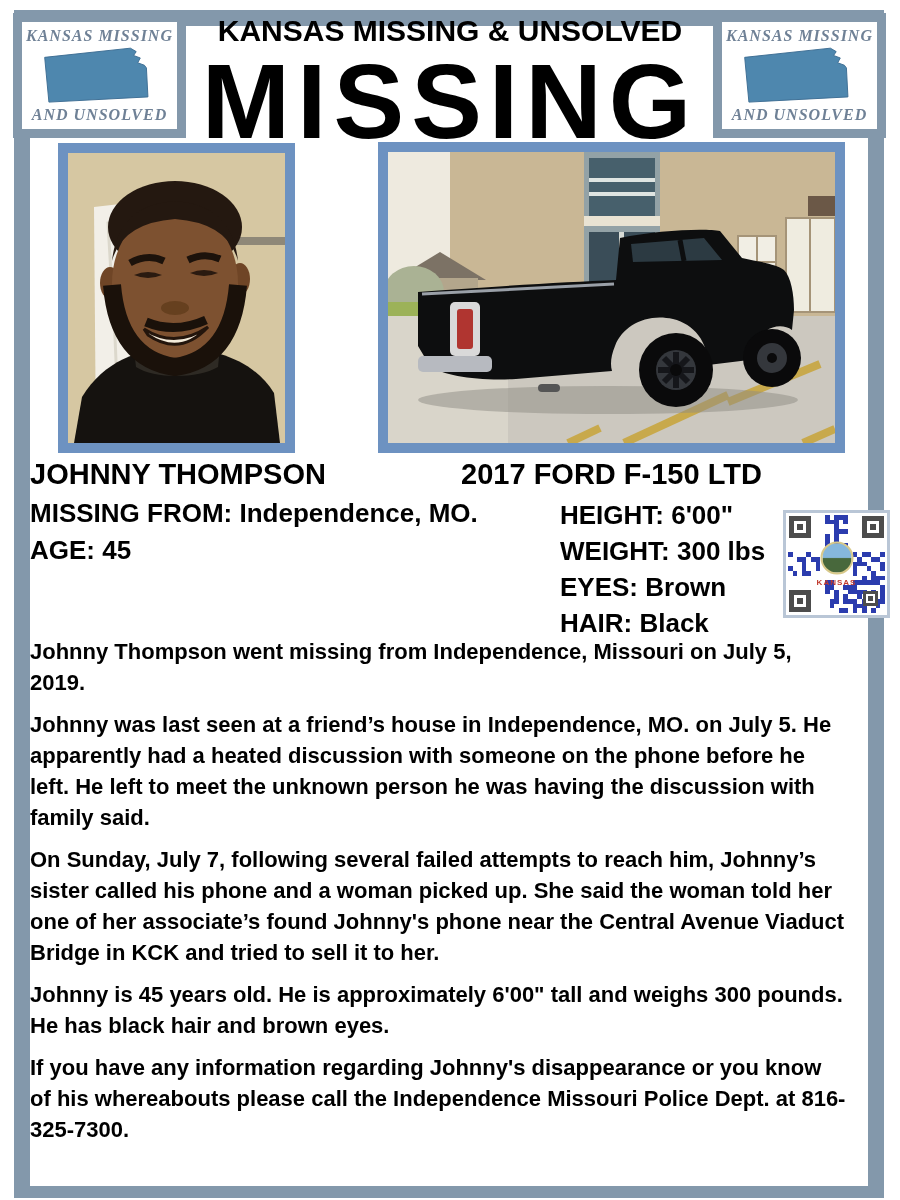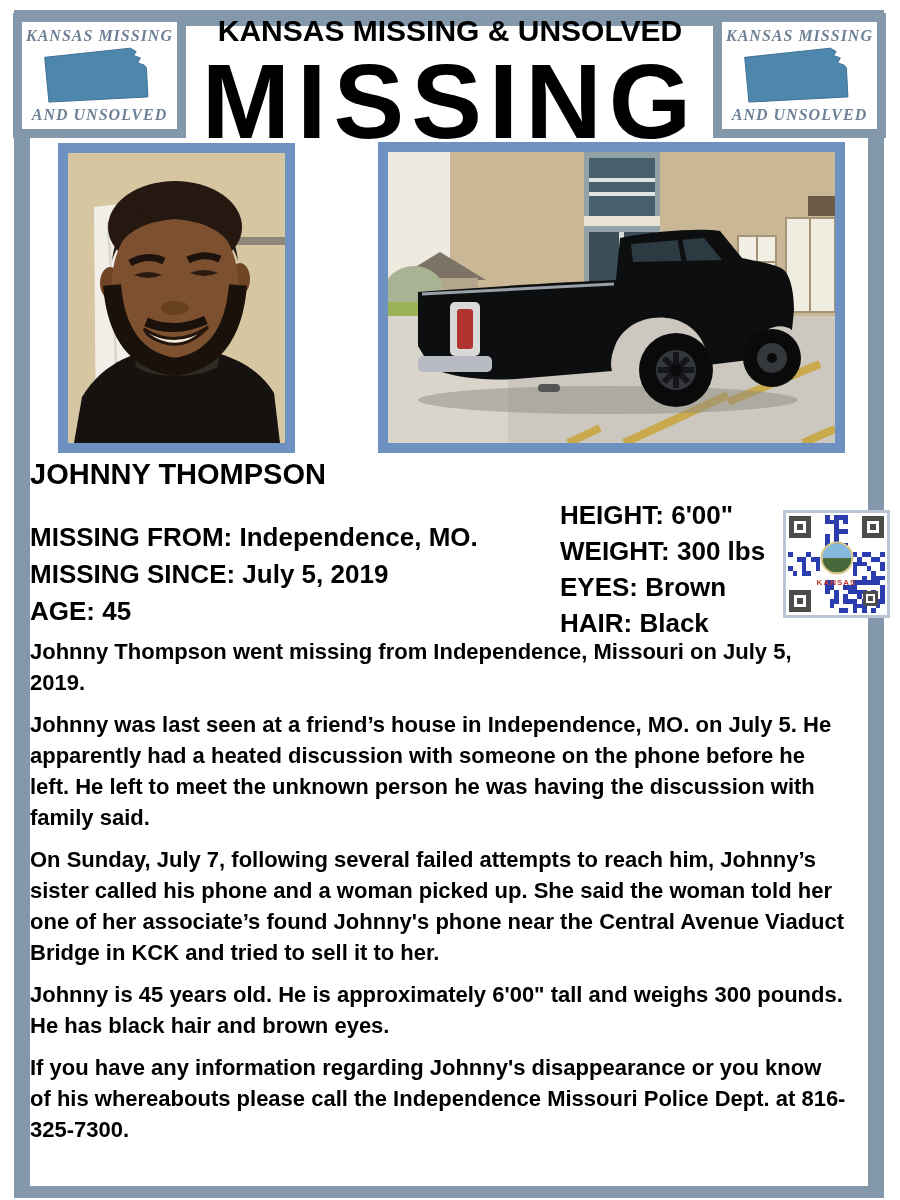--- a/index.html
+++ b/index.html
@@ -39,21 +39,21 @@
   
   .photo{position:absolute;border:10px solid var(--photo-border-color);background:#fff;z-index:2;}
   .photo.person{left:58px;top:143px;width:237px;height:310px;}
   .photo.truck{left:378px;top:142px;width:467px;height:311px;}
   .photo svg{display:block;width:100%;height:100%;}
 
   .person-name{position:absolute;left:30px;top:458px;font-size:29px;font-weight:bold;white-space:nowrap;}
   .vehicle-name{position:absolute;left:378px;top:458px;width:467px;text-align:center;
     font-size:29px;font-weight:bold;white-space:nowrap;}
 
-  .details-left{position:absolute;left:30px;top:495px;font-size:26px;font-weight:bold;line-height:37px;margin-top:24px;}
+  .details-left{position:absolute;left:30px;top:495px;font-size:26px;font-weight:bold;line-height:37px;}
   .details-right{position:absolute;left:560px;top:497px;font-size:26px;font-weight:bold;line-height:36px;}
   .detail-line{white-space:nowrap;}
 
   
   .qr{position:absolute;left:783px;top:510px;width:107px;height:108px;background:#fff;
     border:3px solid #b9c6d6;z-index:3;}
   .qr-grid{position:absolute;inset:2px;display:grid;
     grid-template-rows:repeat(21,1fr);grid-template-columns:repeat(21,1fr);}
   .qr-grid i{background:var(--qr-module-color);}
   .finder{position:absolute;width:22px;height:22px;border:5px solid var(--qr-finder-color);
@@ -175,24 +175,24 @@
         <line x1="300" y1="206" x2="276" y2="230"></line>
       </g>
       <circle cx="288" cy="218" r="6" fill="#0a0a0b"></circle>
       <circle cx="384" cy="206" r="29" fill="#0a0a0b"></circle>
       <circle cx="384" cy="206" r="15" fill="#34373c"></circle>
       <circle cx="384" cy="206" r="5" fill="#0a0a0b"></circle>
     </svg>
   </div>
 
   <div class="person-name">JOHNNY THOMPSON</div>
+  <div class="vehicle-name">2017 FORD F-150 LTD</div>
 
   <div class="details-left">
     <div class="detail-line">MISSING FROM: Independence, MO.</div>
-    <div class="detail-line">MISSING SINCE: July 5, 2019</div>
     <div class="detail-line">AGE: 45</div>
   </div>
 
   <div class="details-right">
     <div class="detail-line">HEIGHT: 6'00"</div>
     <div class="detail-line">WEIGHT: 300 lbs</div>
     <div class="detail-line">EYES: Brown</div>
     <div class="detail-line">HAIR: Black</div>
   </div>
 

